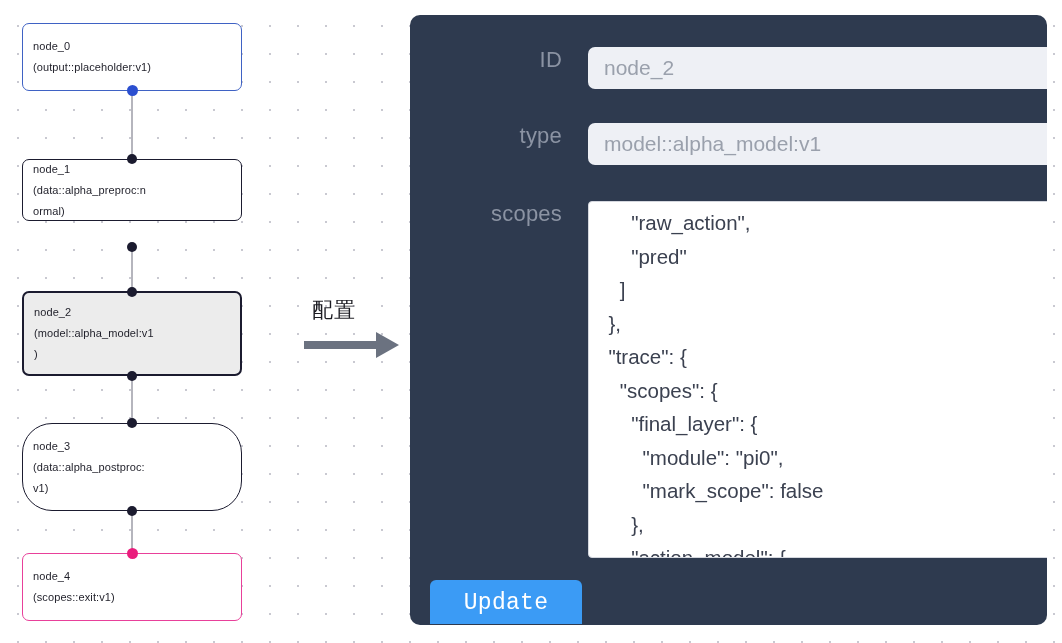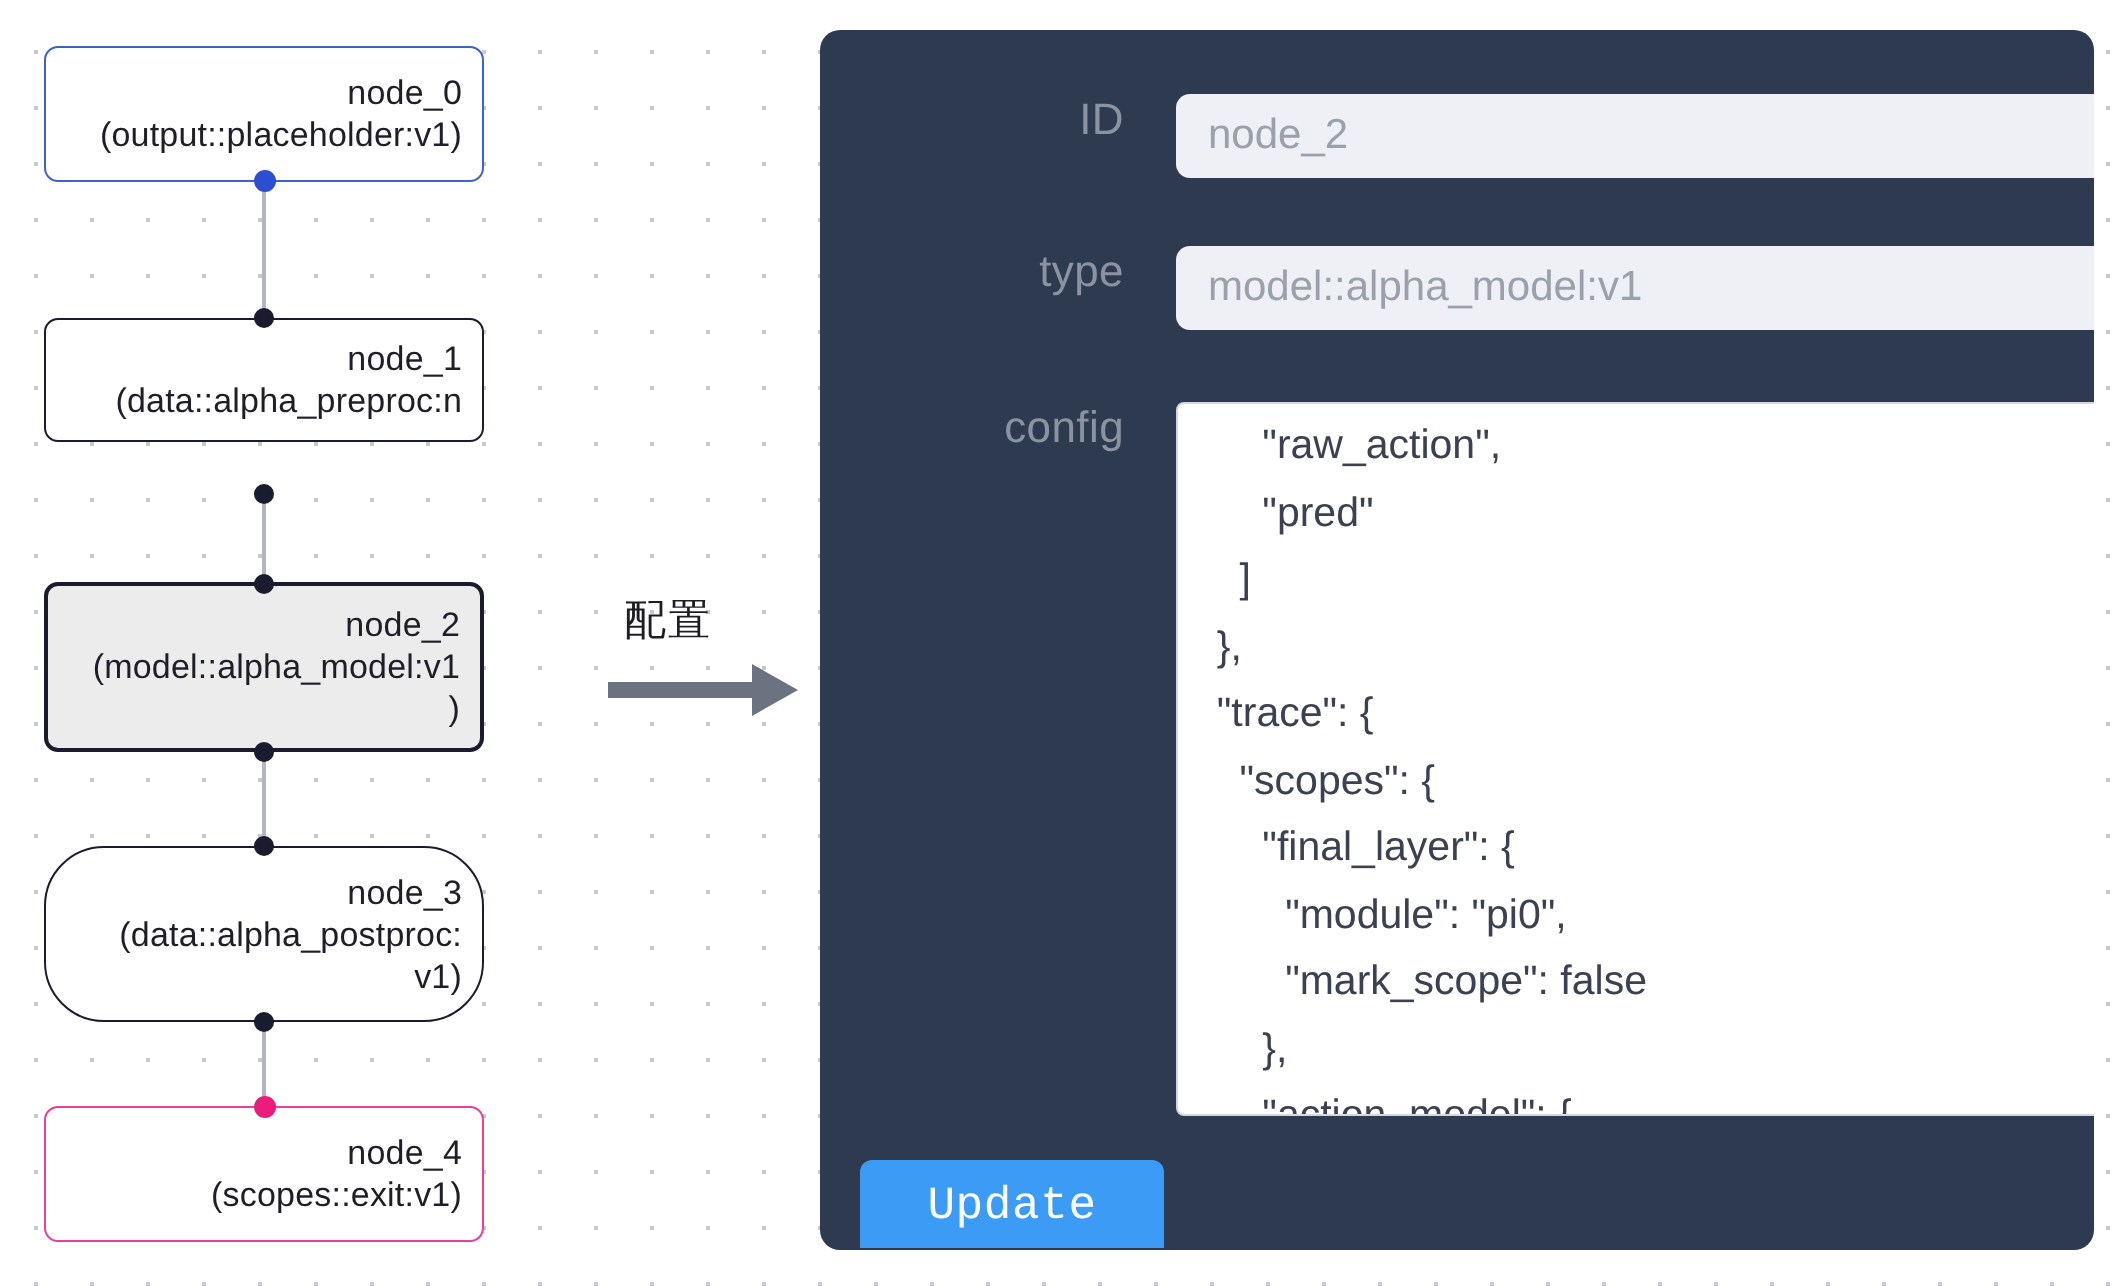--- a/index.html
+++ b/index.html
@@ -35,22 +35,22 @@
     box-sizing: border-box;
     width: 220px;
     left: 22px;
     border: 1.6px solid #1b1b2f;
     border-radius: 7px;
     background: #ffffff;
     display: flex;
     flex-direction: column;
     align-items: center;
     justify-content: center;
-    text-align: right;
-    font-size: 17px;
+    text-align: left;
+    font-size: 11px;
     line-height: 21px;
     color: #1e1e28;
     letter-spacing: .1px;
     padding: 4px 10px;
   }
   .node.input  { border-color: #3f62c4; }
   .node.output { border-color: #e8409a; }
   .node.selected {
     background: #ececec;
     border-color: #1b1b2f;
@@ -223,20 +223,21 @@
 
     <div class="node input" style="top:23px;height:68px;">
       <span class="l1">node_0</span>
       <span class="l2">(output::placeholder:v1)</span>
     </div>
     <div class="port blue" style="top:85px;"></div>
 
     <div class="node" style="top:159px;height:62px;">
       <span class="l1">node_1</span>
       <span class="l2">(data::alpha_preproc:n</span>
+      <span class="l2">ormal)</span>
     </div>
     <div class="port" style="top:154px;"></div>
     <div class="port" style="top:242px;"></div>
 
     <div class="node selected" style="top:291px;height:85px;">
       <span class="l1">node_2</span>
       <span class="l2">(model::alpha_model:v1</span>
       <span class="l2">)</span>
     </div>
     <div class="port" style="top:287px;"></div>
@@ -270,21 +271,21 @@
       <div class="flabel">ID</div>
       <input class="finput" type="text" value="node_2" style="">
     </div>
 
     <div class="field-row" id="row-type">
       <div class="flabel">type</div>
       <input class="finput" type="text" value="model::alpha_model:v1" style="">
     </div>
 
     <div class="field-row" id="row-config">
-      <div class="flabel">config</div>
+      <div class="flabel">scopes</div>
       <div id="config-wrap">
         <textarea id="config-text" spellcheck="false" style="">      "raw_action",
       "pred"
     ]
   },
   "trace": {
     "scopes": {
       "final_layer": {
         "module": "pi0",
         "mark_scope": false

